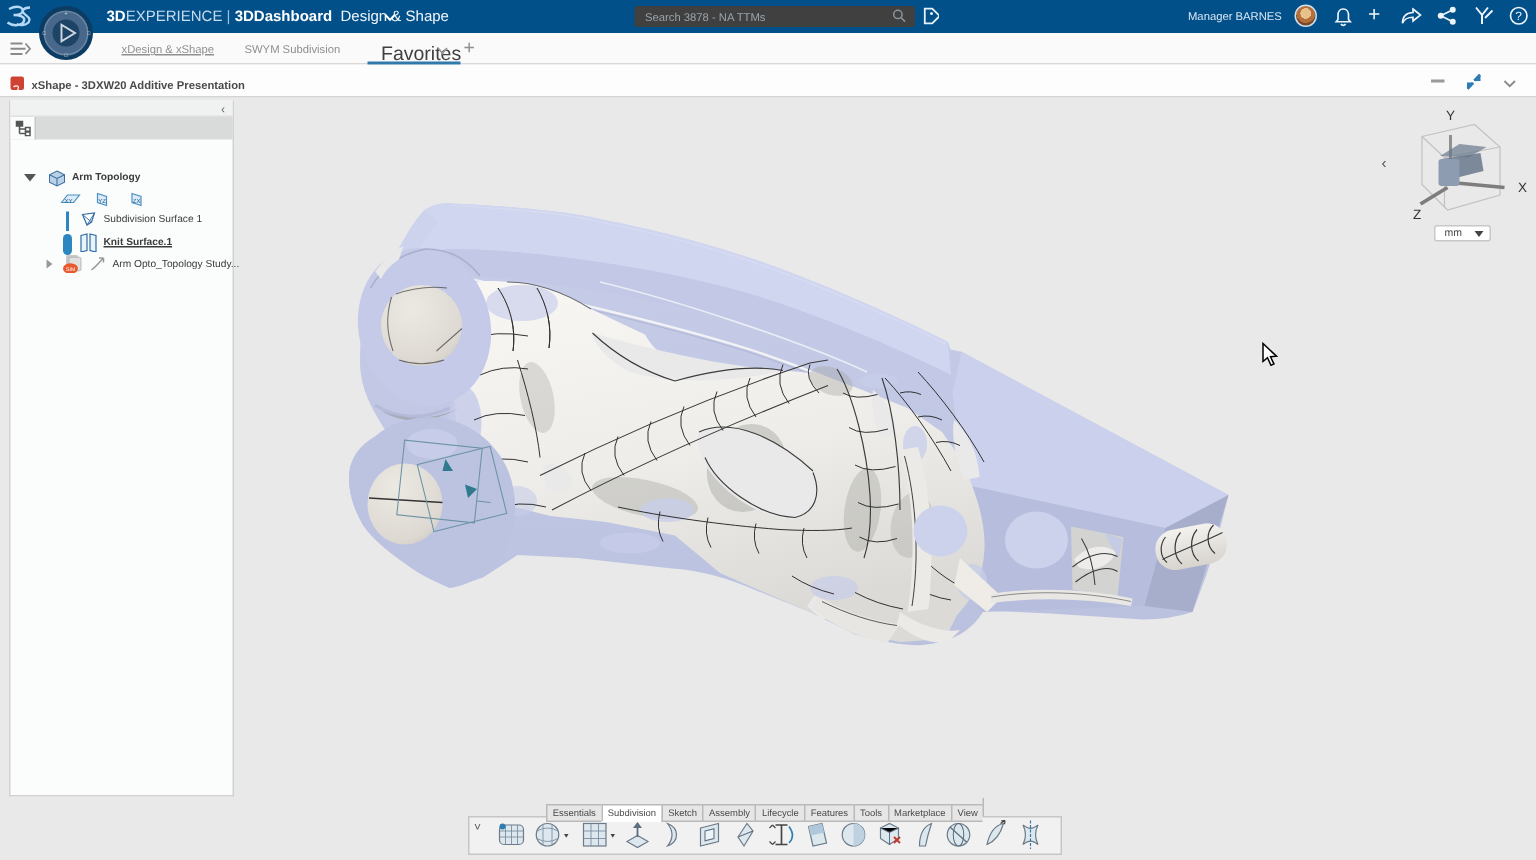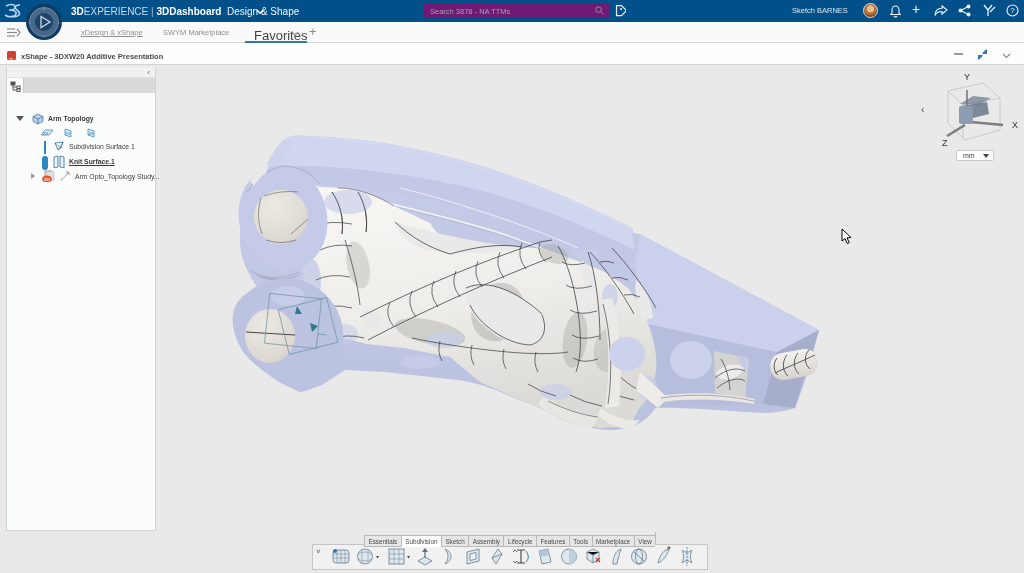--- a/index.html
+++ b/index.html
@@ -340,34 +340,34 @@
 </g>
 </svg>
 
 <div class="abs" style="left:71px;top:6px;font-size:10px;color:#fff;">
 <b>3D</b><span style="color:#c8dcee">EXPERIENCE</span><span style="color:#9fc0da"> | </span><b>3DDashboard</b>&nbsp;&nbsp;<span style="color:#f0f6fb">Design &amp; Shape</span>
 </div>
 <svg class="abs" style="left:256px;top:9px" width="8" height="6" viewBox="0 0 8 6">
     <path d="M1,1 L4,4.2 L7,1" stroke="#fff" stroke-width="1.3" fill="none"></path>
   </svg>
 
-<div class="abs" style="left:423px;top:3.5px;width:187px;height:14.5px;background:#701a75;border-radius:2px;">
+<div class="abs" style="left:423px;top:3.5px;width:187px;height:14.5px;background:#404040;border-radius:2px;">
   <span style="position:absolute;left:7px;top:3.5px;font-size:7.5px;color:#9aa4ac;">Search 3878 - NA TTMs</span>
   <svg style="position:absolute;right:6px;top:2.5px" width="9" height="9" viewBox="0 0 9 9">
       <circle cx="3.6" cy="3.6" r="2.8" stroke="#8a949c" stroke-width="1" fill="none"></circle>
       <line x1="5.8" y1="5.8" x2="8.4" y2="8.4" stroke="#8a949c" stroke-width="1"></line>
     </svg>
 </div>
 
 <svg class="abs" style="left:612px;top:4px" width="14" height="14" viewBox="0 0 14 14">
 <path d="M1.5,5 L5,1.5 L12,1.5 L12,8.5 L8.5,12 L1.5,5 Z" transform="rotate(45 7 7)" fill="none" stroke="#e8f0f7" stroke-width="1.2"></path>
 <circle cx="9" cy="5" r="1" fill="#e8f0f7"></circle>
 </svg>
 
-<div class="abs" style="left:792px;top:6px;font-size:7.5px;color:#d9e7f2;">Sketch BARNES</div>
+<div class="abs" style="left:792px;top:6px;font-size:7.5px;color:#d9e7f2;">Manager BARNES</div>
 <div class="abs" style="left:863px;top:3px;width:15px;height:15px;border-radius:50%;background:radial-gradient(circle at 50% 38%, #e8c08a 0 34%, #b3703c 35% 60%, #7a4a28 61% 100%);border:1px solid #cfe0ee;"></div>
 <svg class="abs" style="left:889px;top:4.5px" width="13" height="13" viewBox="0 0 13 13">
     <path d="M6.5,1 C4,1 3,3 3,5 L3,8 L1.8,9.5 L11.2,9.5 L10,8 L10,5 C10,3 9,1 6.5,1 Z" fill="none" stroke="#eef4f9" stroke-width="1.1"></path>
     <path d="M5,11 A1.7,1.7 0 0 0 8,11" stroke="#eef4f9" stroke-width="1.1" fill="none"></path>
   </svg>
 <div class="abs" style="left:912px;top:1px;font-size:14px;color:#eef4f9;font-weight:400;">+</div>
 <svg class="abs" style="left:934px;top:4.5px" width="14" height="12" viewBox="0 0 14 12">
     <path d="M8,1 L13,5 L8,9 L8,6.5 C4,6.5 2,8 1,10.5 C1,6 3,3.5 8,3.3 Z" fill="none" stroke="#eef4f9" stroke-width="1.1"></path>
   </svg>
 <svg class="abs" style="left:958px;top:4px" width="13" height="13" viewBox="0 0 13 13">
@@ -395,21 +395,21 @@
 <div class="abs" style="left:0;top:22px;width:1024px;height:21px;background:#fafafa;border-bottom:1px solid #d8d8d8;"></div>
 <svg class="abs" style="left:6px;top:27px" width="15" height="11" viewBox="0 0 15 11">
     <g stroke="#8a8a8a" stroke-width="1.2" fill="none">
       <line x1="1" y1="2" x2="9" y2="2"></line>
       <line x1="1" y1="5.5" x2="11" y2="5.5"></line>
       <line x1="1" y1="9" x2="9" y2="9"></line>
       <path d="M11,2 L14,5.5 L11,9"></path>
     </g>
   </svg>
 <div class="abs" style="left:81px;top:28px;font-size:7.5px;color:#8f8f8f;text-decoration:underline;">xDesign &amp; xShape</div>
-<div class="abs" style="left:163px;top:28px;font-size:7.5px;color:#8f8f8f;">SWYM Marketplace</div>
+<div class="abs" style="left:163px;top:28px;font-size:7.5px;color:#8f8f8f;">SWYM Subdivision</div>
 <div class="abs" style="left:254px;top:28px;font-size:13px;color:#3f3f3f;">Favorites</div>
 <svg class="abs" style="left:291px;top:31px" width="8" height="6" viewBox="0 0 8 6">
     <path d="M1,1 L4,4.5 L7,1" stroke="#9a9a9a" stroke-width="1.2" fill="none"></path>
   </svg>
 <div class="abs" style="left:309px;top:24px;font-size:13px;color:#8f8f8f;font-weight:300;">+</div>
 <div class="abs" style="left:245px;top:41px;width:62px;height:2.5px;background:#3079ad;"></div>
 
 <div class="abs" style="left:0;top:43px;width:1024px;height:22px;background:#fdfdfd;border-bottom:1px solid #d4d4d4;"></div>
 <div class="abs" style="left:7px;top:51px;width:9px;height:9px;background:#cf4232;border-radius:1.5px;">
 <svg width="9" height="9" viewBox="0 0 9 9">

